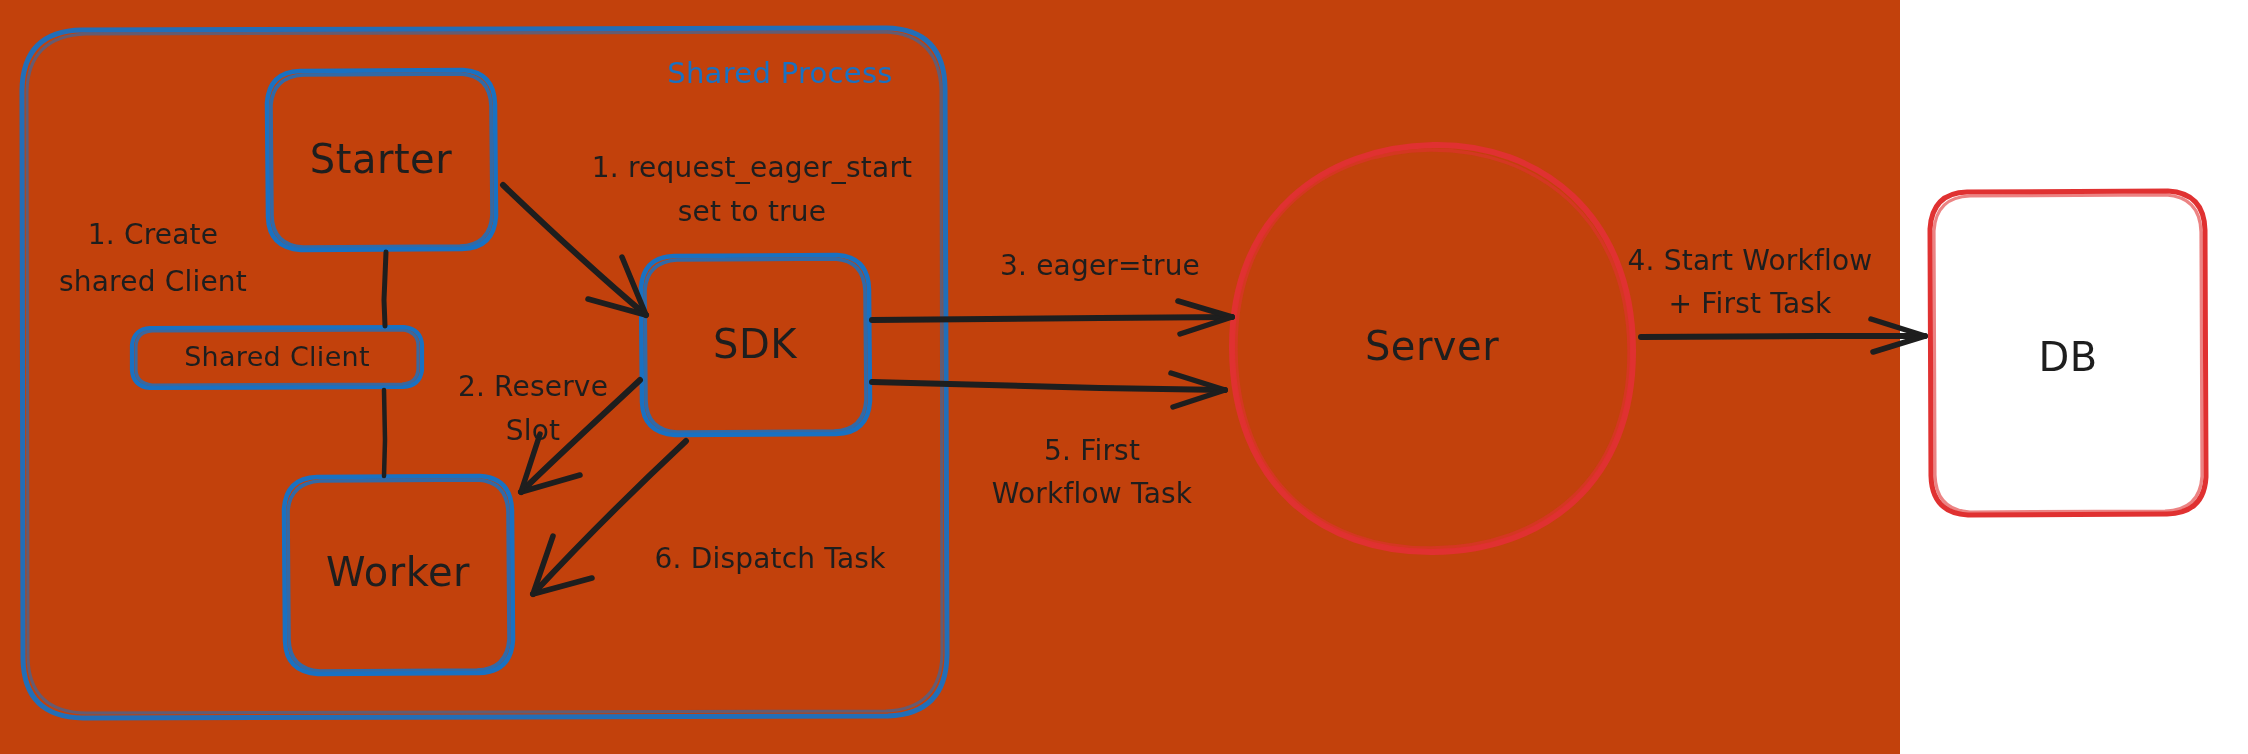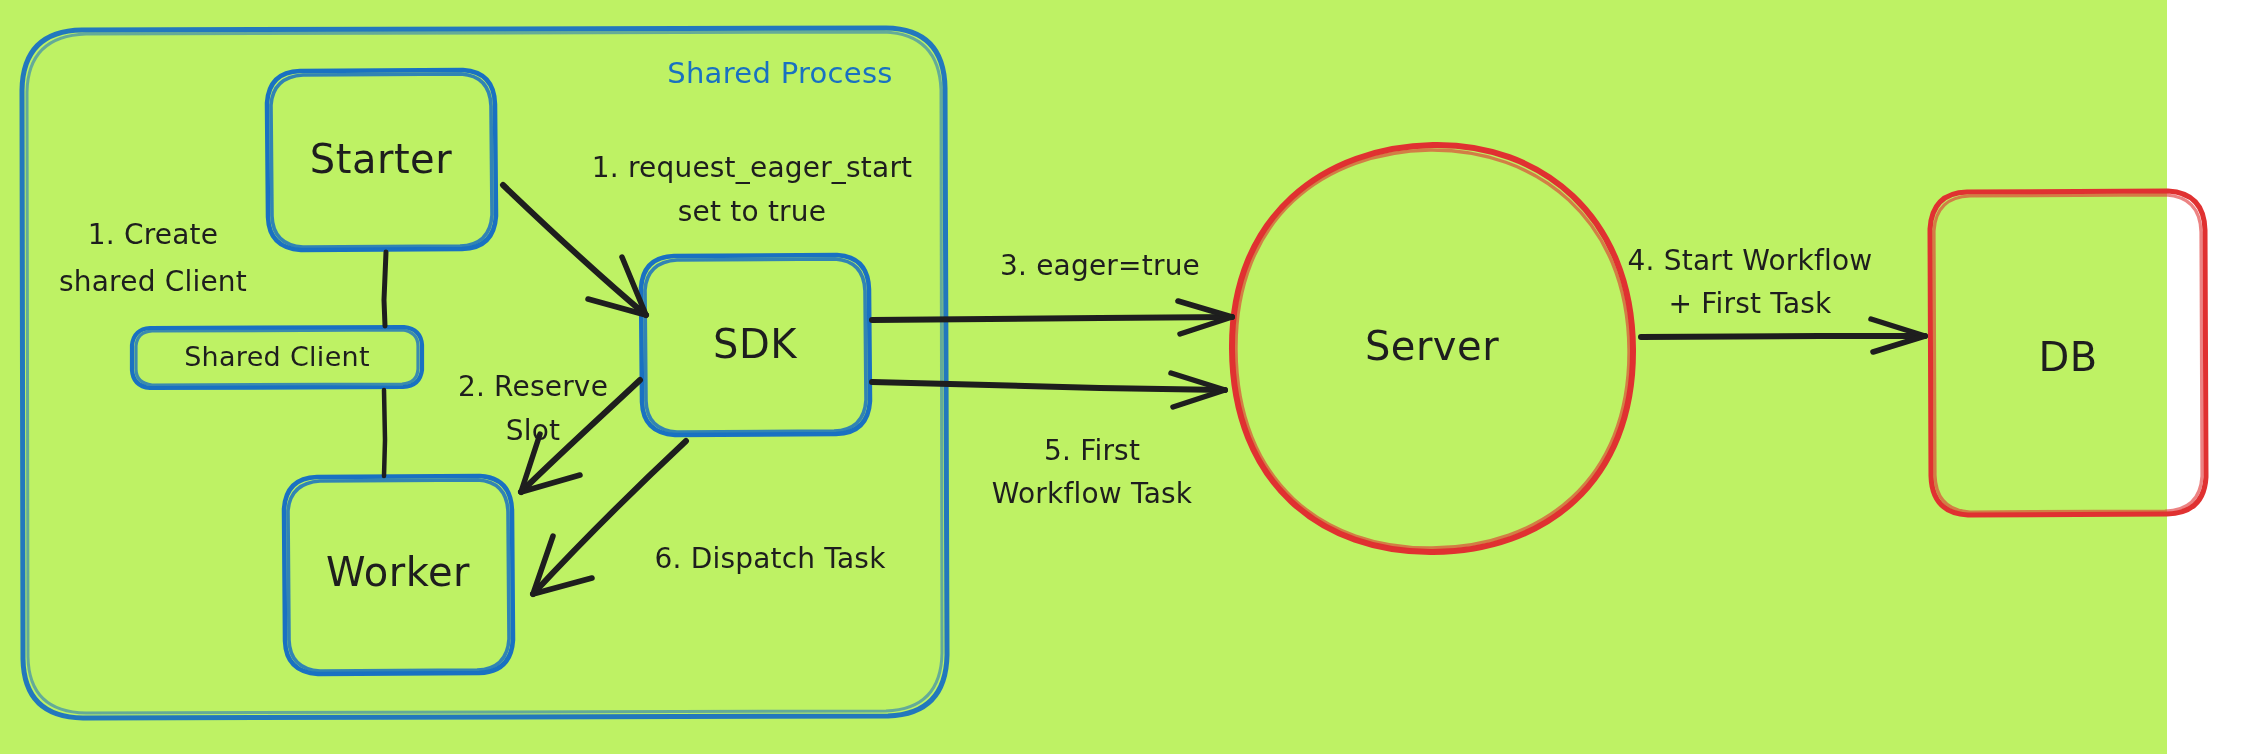--- a/index.html
+++ b/index.html
@@ -9,23 +9,23 @@
     background: #ffffff;
   }
   body {
     width: 2248px;
     height: 754px;
     overflow: hidden;
     font-family: "DejaVu Sans", sans-serif;
   }
   #diagram-root {
     position: relative;
-    width: 2167px;
+    width: 1900px;
     height: 754px;
-    background: #bef264;
+    background: #c2410c;
   }
   svg#diagram-svg {
     display: block;
     width: 2248px;
     height: 754px;
   }
   .node-label {
     font-family: "DejaVu Sans", sans-serif;
     font-size: 40px;
     fill: #1e1e1e;

